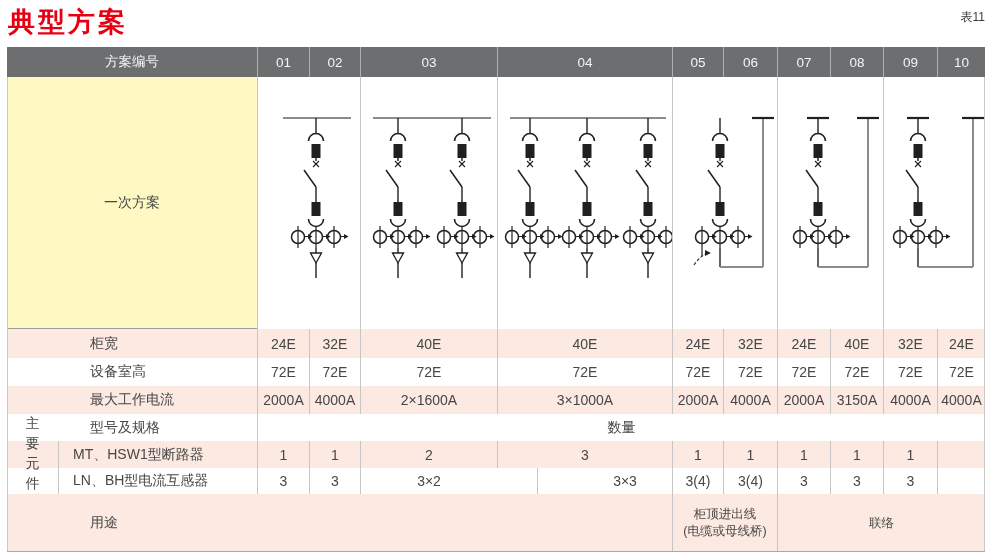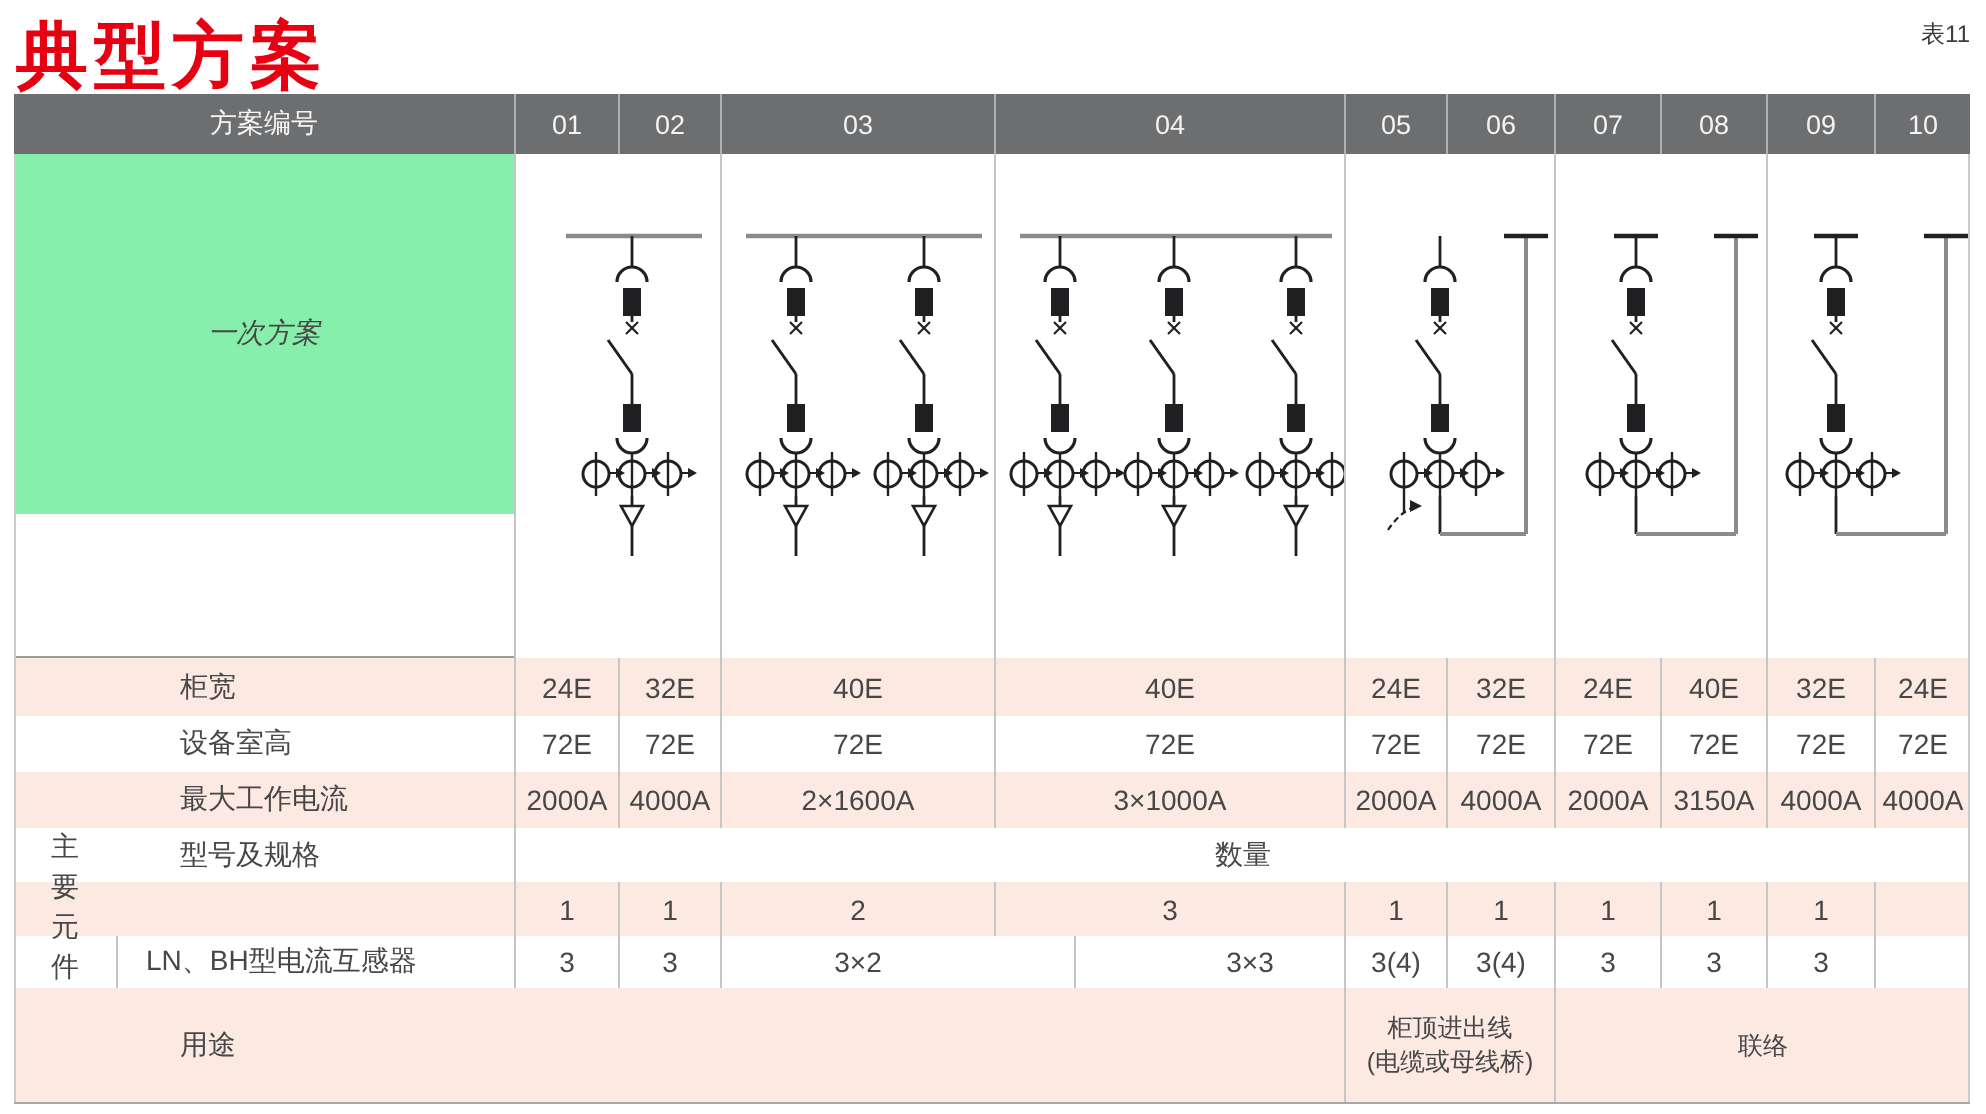--- a/index.html
+++ b/index.html
@@ -1,18 +1,18 @@
 <!DOCTYPE html>
 <html><head>
 <meta charset="utf-8">
 <style>
   html,body{margin:0;padding:0;background:#fff;}
   .page{position:relative;width:993px;height:557px;background:#fff;overflow:hidden;
         font-family:"Liberation Sans","DejaVu Sans",sans-serif;color:#454545;}
-  .title{position:absolute;left:8px;top:4px;font-size:36px;font-weight:bold;
+  .title{position:absolute;left:8px;top:4px;font-size:27px;font-weight:bold;
          letter-spacing:3px;color:#e60012;}
   .tableno{position:absolute;right:8px;top:9px;font-size:12px;color:#3c3c3c;}
   .tbl{position:absolute;left:7px;top:47px;width:978px;height:505px;background:#fff;}
   .tbl div{box-sizing:border-box;}
   .cell{position:absolute;display:flex;align-items:center;justify-content:center;
         font-size:14px;color:#474747;}
   .hcell{background:#6d6e70;color:#f4f4f4;font-size:13.5px;}
   .hsep{border-left:1px solid rgba(255,255,255,.45);}
   .bl{border-left:1px solid #c6c6c6;}
   .lab{justify-content:flex-start;padding-left:83px;}
@@ -38,21 +38,21 @@
       <div class="cell hcell hsep" style="left: 250px; top: 0px; width: 52px; height: 30px;">01</div>
       <div class="cell hcell hsep" style="left: 302px; top: 0px; width: 51px; height: 30px;">02</div>
       <div class="cell hcell hsep" style="left: 353px; top: 0px; width: 137px; height: 30px;">03</div>
       <div class="cell hcell hsep" style="left: 490px; top: 0px; width: 175px; height: 30px;">04</div>
       <div class="cell hcell hsep" style="left: 665px; top: 0px; width: 51px; height: 30px;">05</div>
       <div class="cell hcell hsep" style="left: 716px; top: 0px; width: 54px; height: 30px;">06</div>
       <div class="cell hcell hsep" style="left: 770px; top: 0px; width: 53px; height: 30px;">07</div>
       <div class="cell hcell hsep" style="left: 823px; top: 0px; width: 53px; height: 30px;">08</div>
       <div class="cell hcell hsep" style="left: 876px; top: 0px; width: 54px; height: 30px;">09</div>
       <div class="cell hcell hsep" style="left: 930px; top: 0px; width: 48px; height: 30px;">10</div>
-      <div class="cell" style="left: 0px; top: 30px; width: 250px; height: 180px; background: #86efac; font-style: italic;">一次方案</div>
+      <div class="cell" style="left: 0px; top: 30px; width: 250px; height: 252px; background: #fef9c3;">一次方案</div>
       <div class="hline" style="top: 281px;"></div>
       <div class="cell bl" style="left: 250px; top: 30px; width: 103px; height: 252px; background: rgb(255, 255, 255);">
         <svg width="103" height="252">
           <line x1="25" y1="41" x2="93" y2="41" stroke="#8b8b8e" stroke-width="2.2"></line>
           <line x1="58" y1="41" x2="58" y2="57" stroke="#202022" stroke-width="1.4"></line>
           <path d="M 50.5 64 A 7.5 7.5 0 0 1 65.5 64" fill="none" stroke="#202022" stroke-width="1.6"></path>
           <rect x="53.5" y="67" width="9" height="14" fill="#202022"></rect>
           <line x1="58" y1="81" x2="58" y2="84" stroke="#202022" stroke-width="1.4"></line>
           <line x1="55" y1="84" x2="61" y2="90" stroke="#202022" stroke-width="1.1"></line>
           <line x1="61" y1="84" x2="55" y2="90" stroke="#202022" stroke-width="1.1"></line>
@@ -340,20 +340,21 @@
       <div class="cell bl" style="left: 665px; width: 51px; top: 339px; height: 28px;">2000A</div>
       <div class="cell bl" style="left: 716px; width: 54px; top: 339px; height: 28px;">4000A</div>
       <div class="cell bl" style="left: 770px; width: 53px; top: 339px; height: 28px;">2000A</div>
       <div class="cell bl" style="left: 823px; width: 53px; top: 339px; height: 28px;">3150A</div>
       <div class="cell bl" style="left: 876px; width: 54px; top: 339px; height: 28px;">4000A</div>
       <div class="cell bl" style="left: 930px; width: 48px; top: 339px; height: 28px;">4000A</div>
       <div class="strip white" style="top: 367px; height: 27px;"></div>
       <div class="cell lab" style="left: 0px; width: 250px; top: 367px; height: 27px;">型号及规格</div>
       <div class="cell bl" style="left: 250px; width: 728px; top: 367px; height: 27px;">数量</div>
       <div class="strip pink" style="top: 394px; height: 27px;"></div>
+      <div class="cell lab2 bl" style="left: 51px; width: 199px; top: 394px; height: 27px;">MT、HSW1型断路器</div>
       <div class="cell bl" style="left: 250px; width: 52px; top: 394px; height: 27px;">1</div>
       <div class="cell bl" style="left: 302px; width: 51px; top: 394px; height: 27px;">1</div>
       <div class="cell bl" style="left: 353px; width: 137px; top: 394px; height: 27px;">2</div>
       <div class="cell bl" style="left: 490px; width: 175px; top: 394px; height: 27px;">3</div>
       <div class="cell bl" style="left: 665px; width: 51px; top: 394px; height: 27px;">1</div>
       <div class="cell bl" style="left: 716px; width: 54px; top: 394px; height: 27px;">1</div>
       <div class="cell bl" style="left: 770px; width: 53px; top: 394px; height: 27px;">1</div>
       <div class="cell bl" style="left: 823px; width: 53px; top: 394px; height: 27px;">1</div>
       <div class="cell bl" style="left: 876px; width: 54px; top: 394px; height: 27px;">1</div>
       <div class="cell bl" style="left: 930px; width: 48px; top: 394px; height: 27px;"></div>

